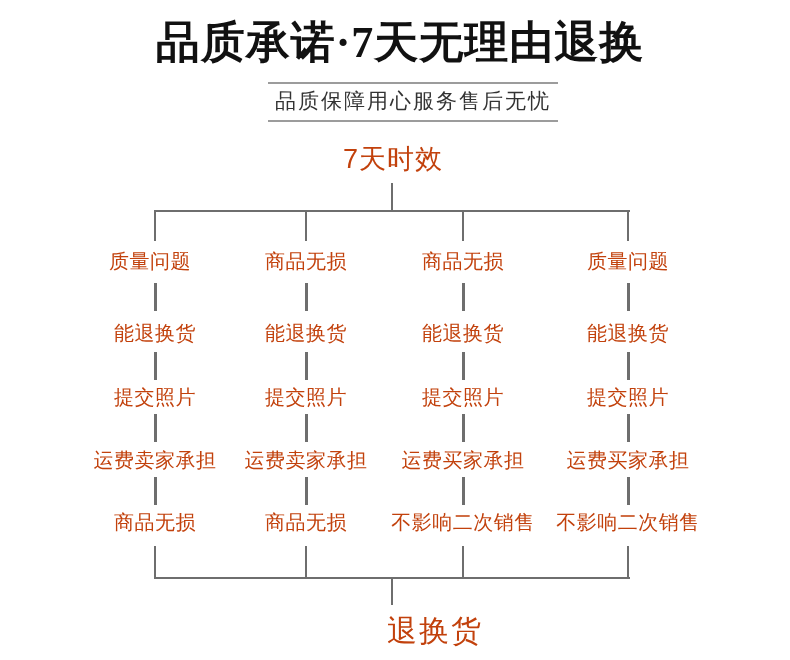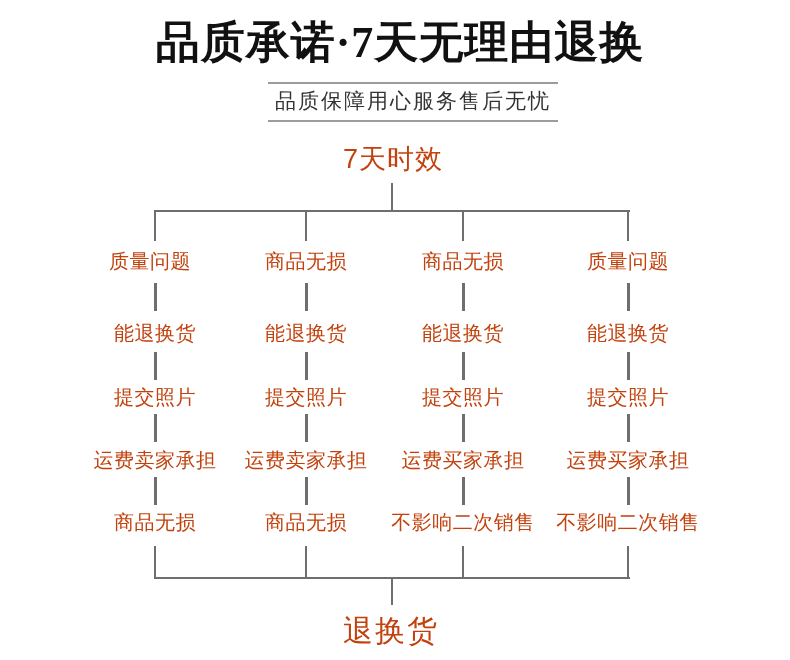--- a/index.html
+++ b/index.html
@@ -51,21 +51,21 @@
     transform: translate(-50%, -50%);
     font-family: "Liberation Sans", sans-serif;
     font-weight: 400;
     font-size: 20px;
     line-height: 1;
     color: #c2410c;
     letter-spacing: 0.5px;
     white-space: nowrap;
   }
   .flow-root { font-size: 27px; letter-spacing: 1px; }
-  .flow-sink { font-size: 30px; letter-spacing: 2px; }
+  .flow-sink { font-size: 30px; letter-spacing: 2px; margin-left: 44px; }
   .vline { position: absolute; width: 2px; background: #6e6e6e; }
   .hline { position: absolute; height: 2px; background: #6e6e6e; }
   .dash  { width: 2.5px; }
 </style>
 </head>
 <body>
 
 <div class="page">
 
   <div class="title">品质承诺·7天无理由退换</div>

